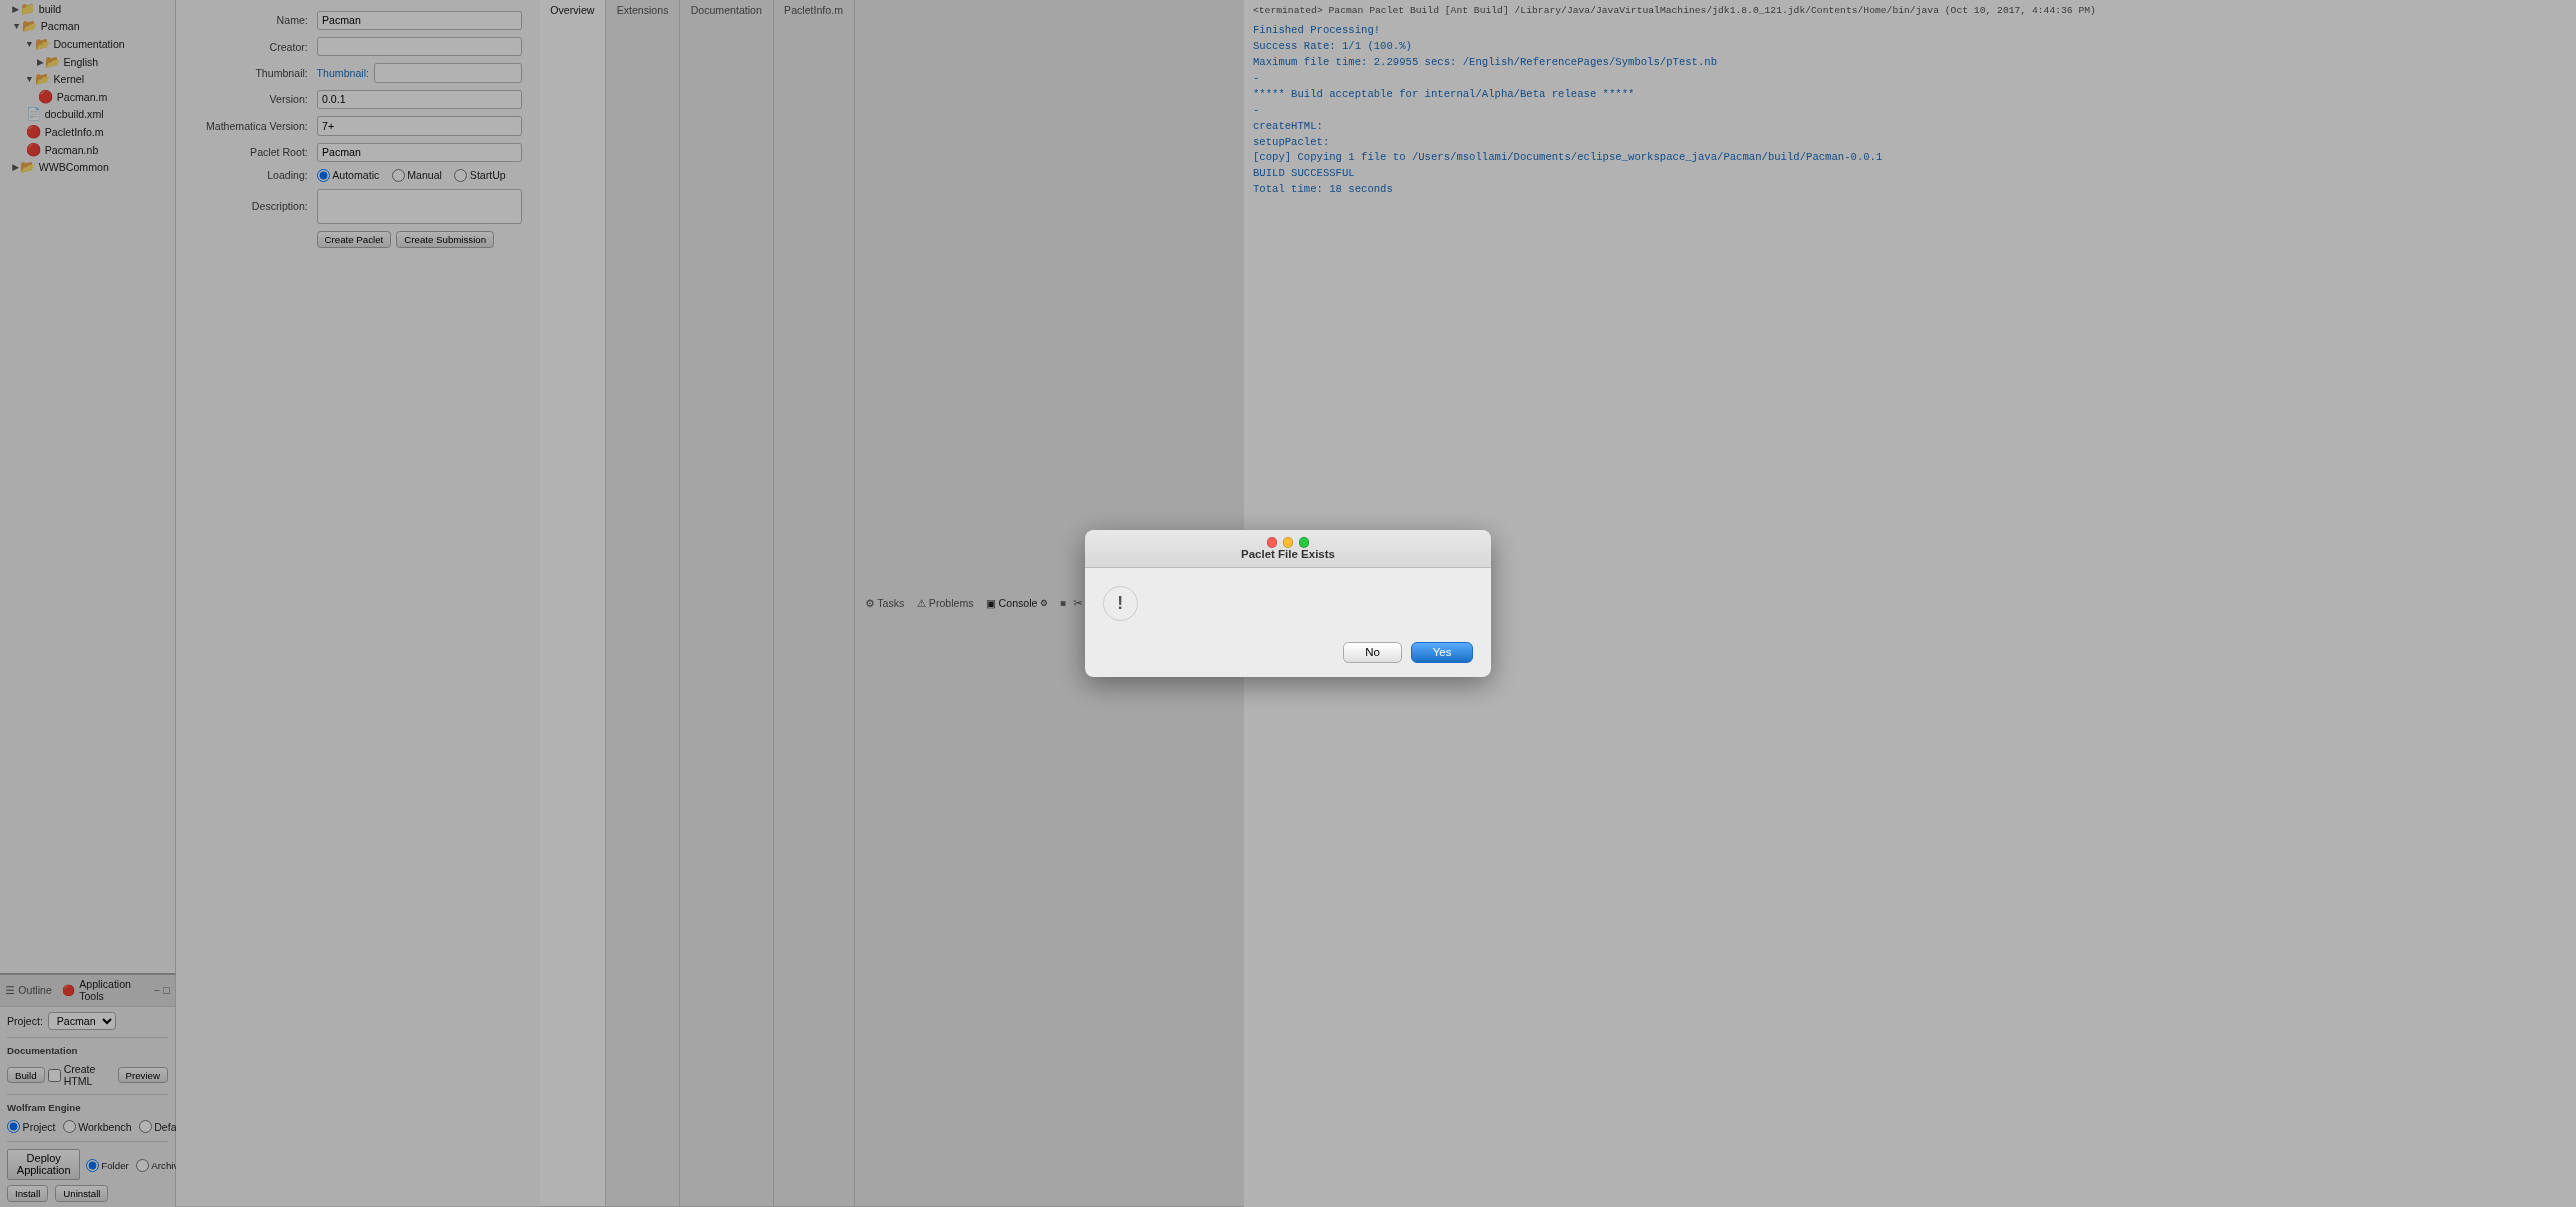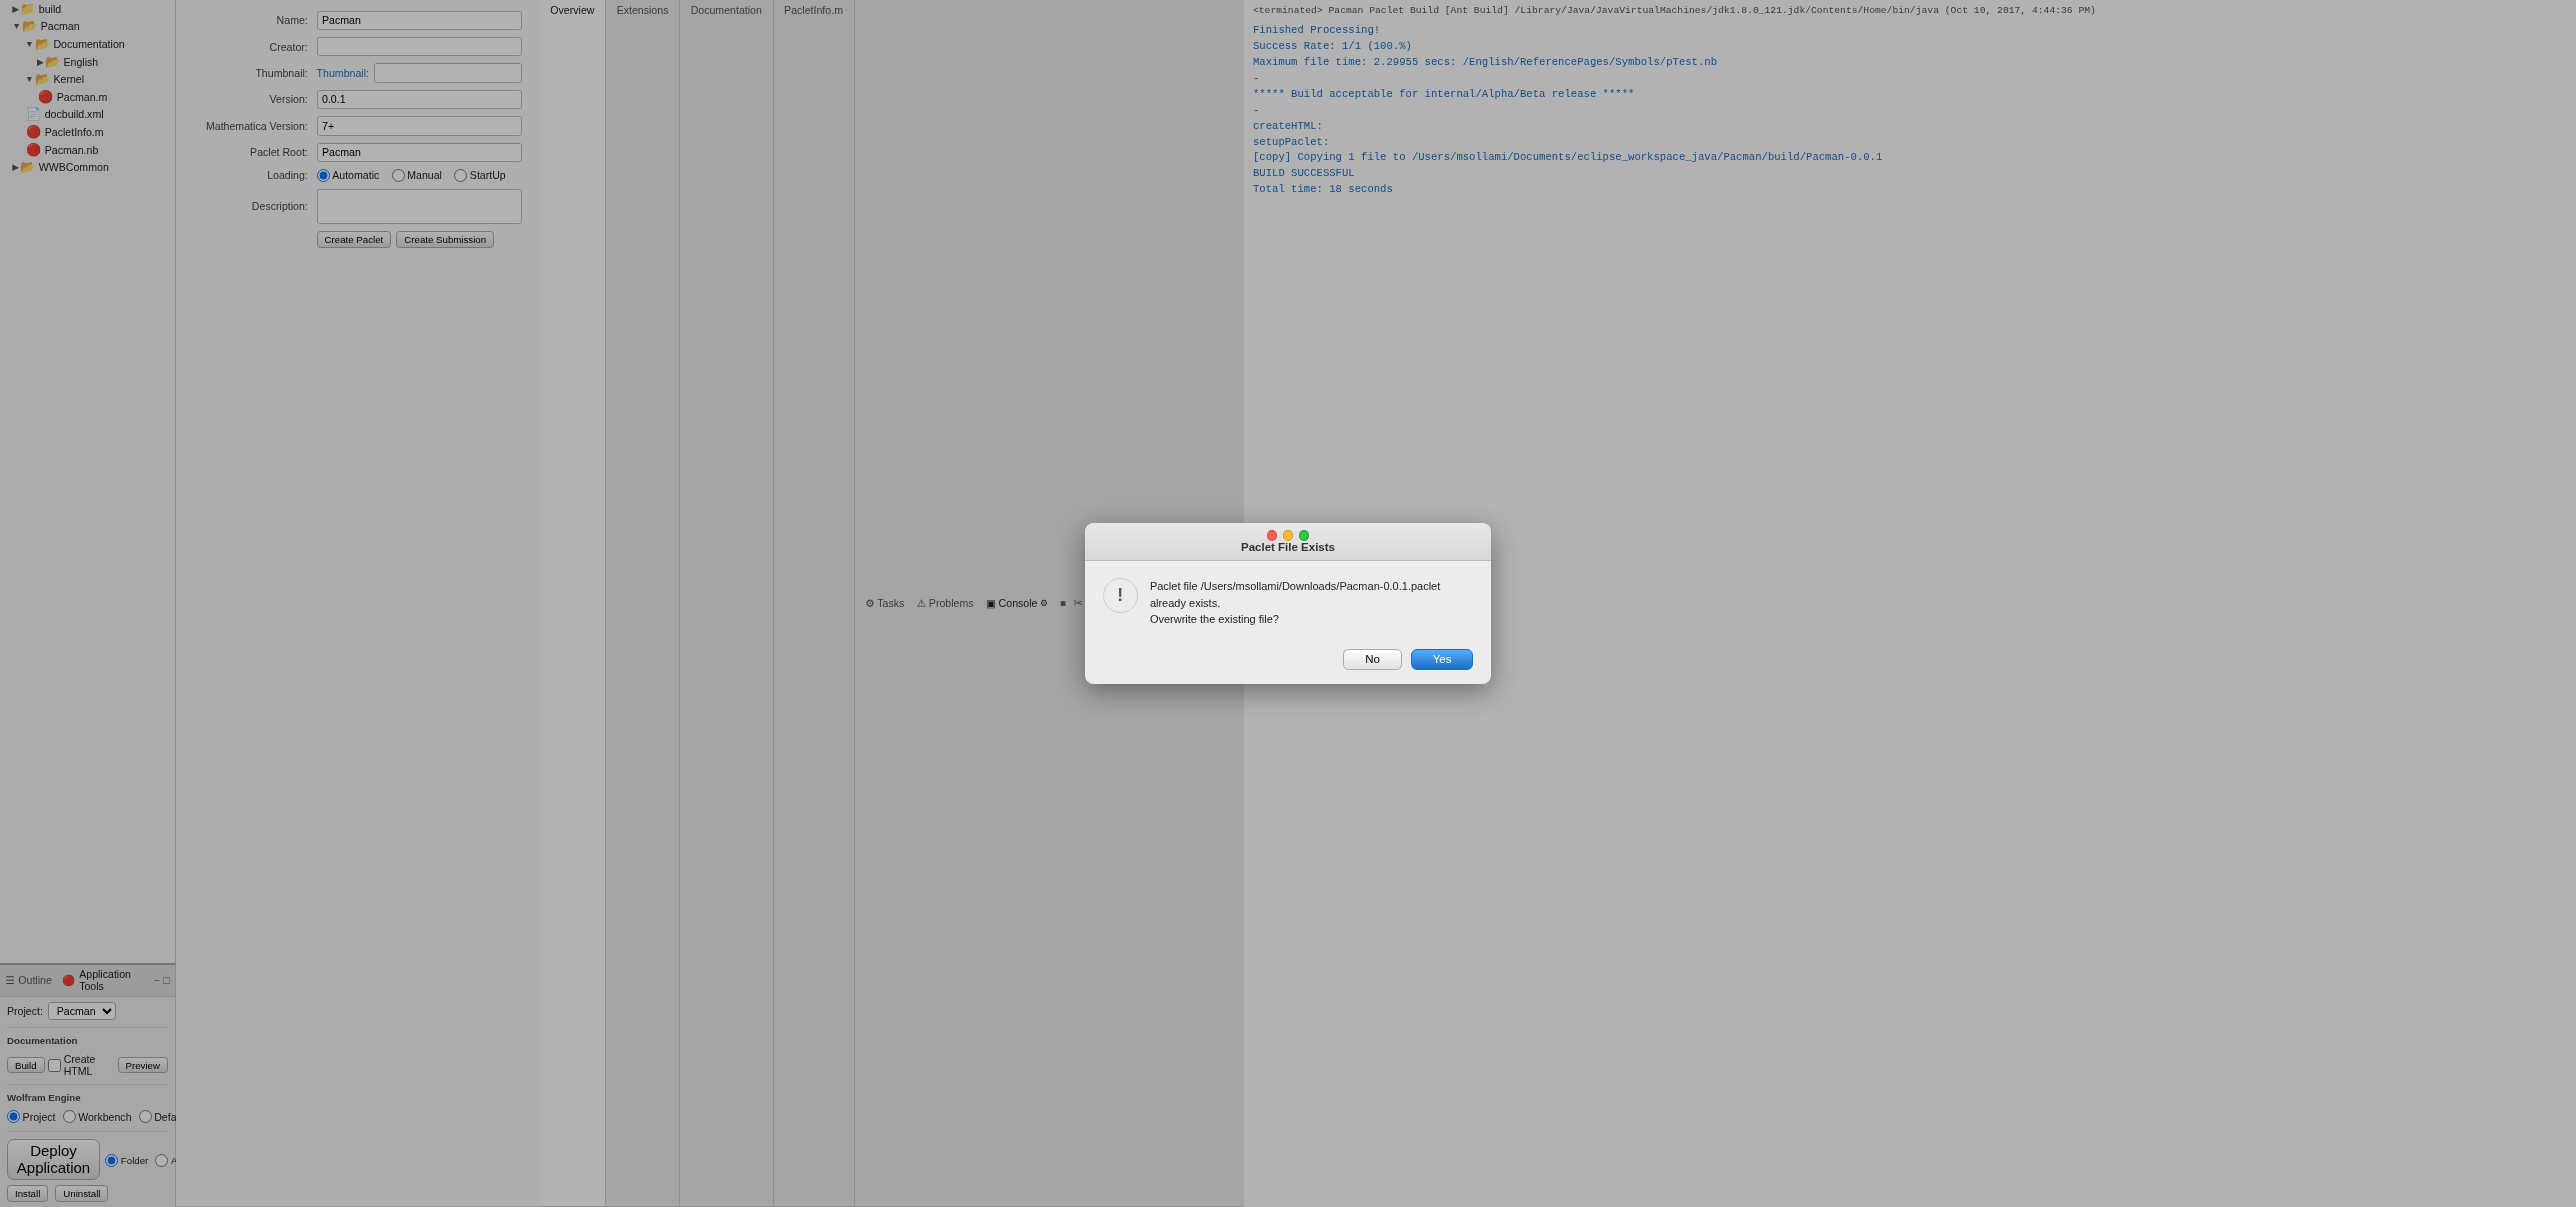--- a/index.html
+++ b/index.html
@@ -143,24 +143,24 @@
       margin: 1.8px 0;
     }
 
     .deploy-row {
       display: flex;
       align-items: center;
       gap: 5.3px;
     }
 
     .deploy-btn {
-      font-size: 15px;
+      font-size: 11px;
       padding: 2.6px 8.8px;
       border: 0.9px solid #aaa;
-      border-radius: 7px;
+      border-radius: 2px;
       background: linear-gradient(to bottom, #fff, #ddd);
       cursor: pointer;
       font-weight: 500;
     }
 
     .deploy-radio-row {
       display: flex;
       gap: 7px;
       align-items: center;
       font-size: 9.7px;
@@ -726,24 +726,20 @@
         <div class="traffic-light tl-red"></div>
         <div class="traffic-light tl-yellow"></div>
         <div class="traffic-light tl-green"></div>
       </div>
       <div class="dialog-title">Paclet File Exists</div>
     </div>
     <div class="dialog-body">
       <div class="dialog-icon">
         <span style="font-weight:bold; font-size:17.6px;">!</span>
       </div>
-      <div class="dialog-message">
-        <div>Paclet file /Users/msollami/Downloads/Pacman-0.0.1.paclet already exists.</div>
-        <div>Overwrite the existing file?</div>
-      </div>
     </div>
     <div class="dialog-buttons">
       <button class="dialog-btn-no">No</button>
       <button class="dialog-btn-yes">Yes</button>
     </div>
   </div>
 </div>
 
 
 </body></html>

